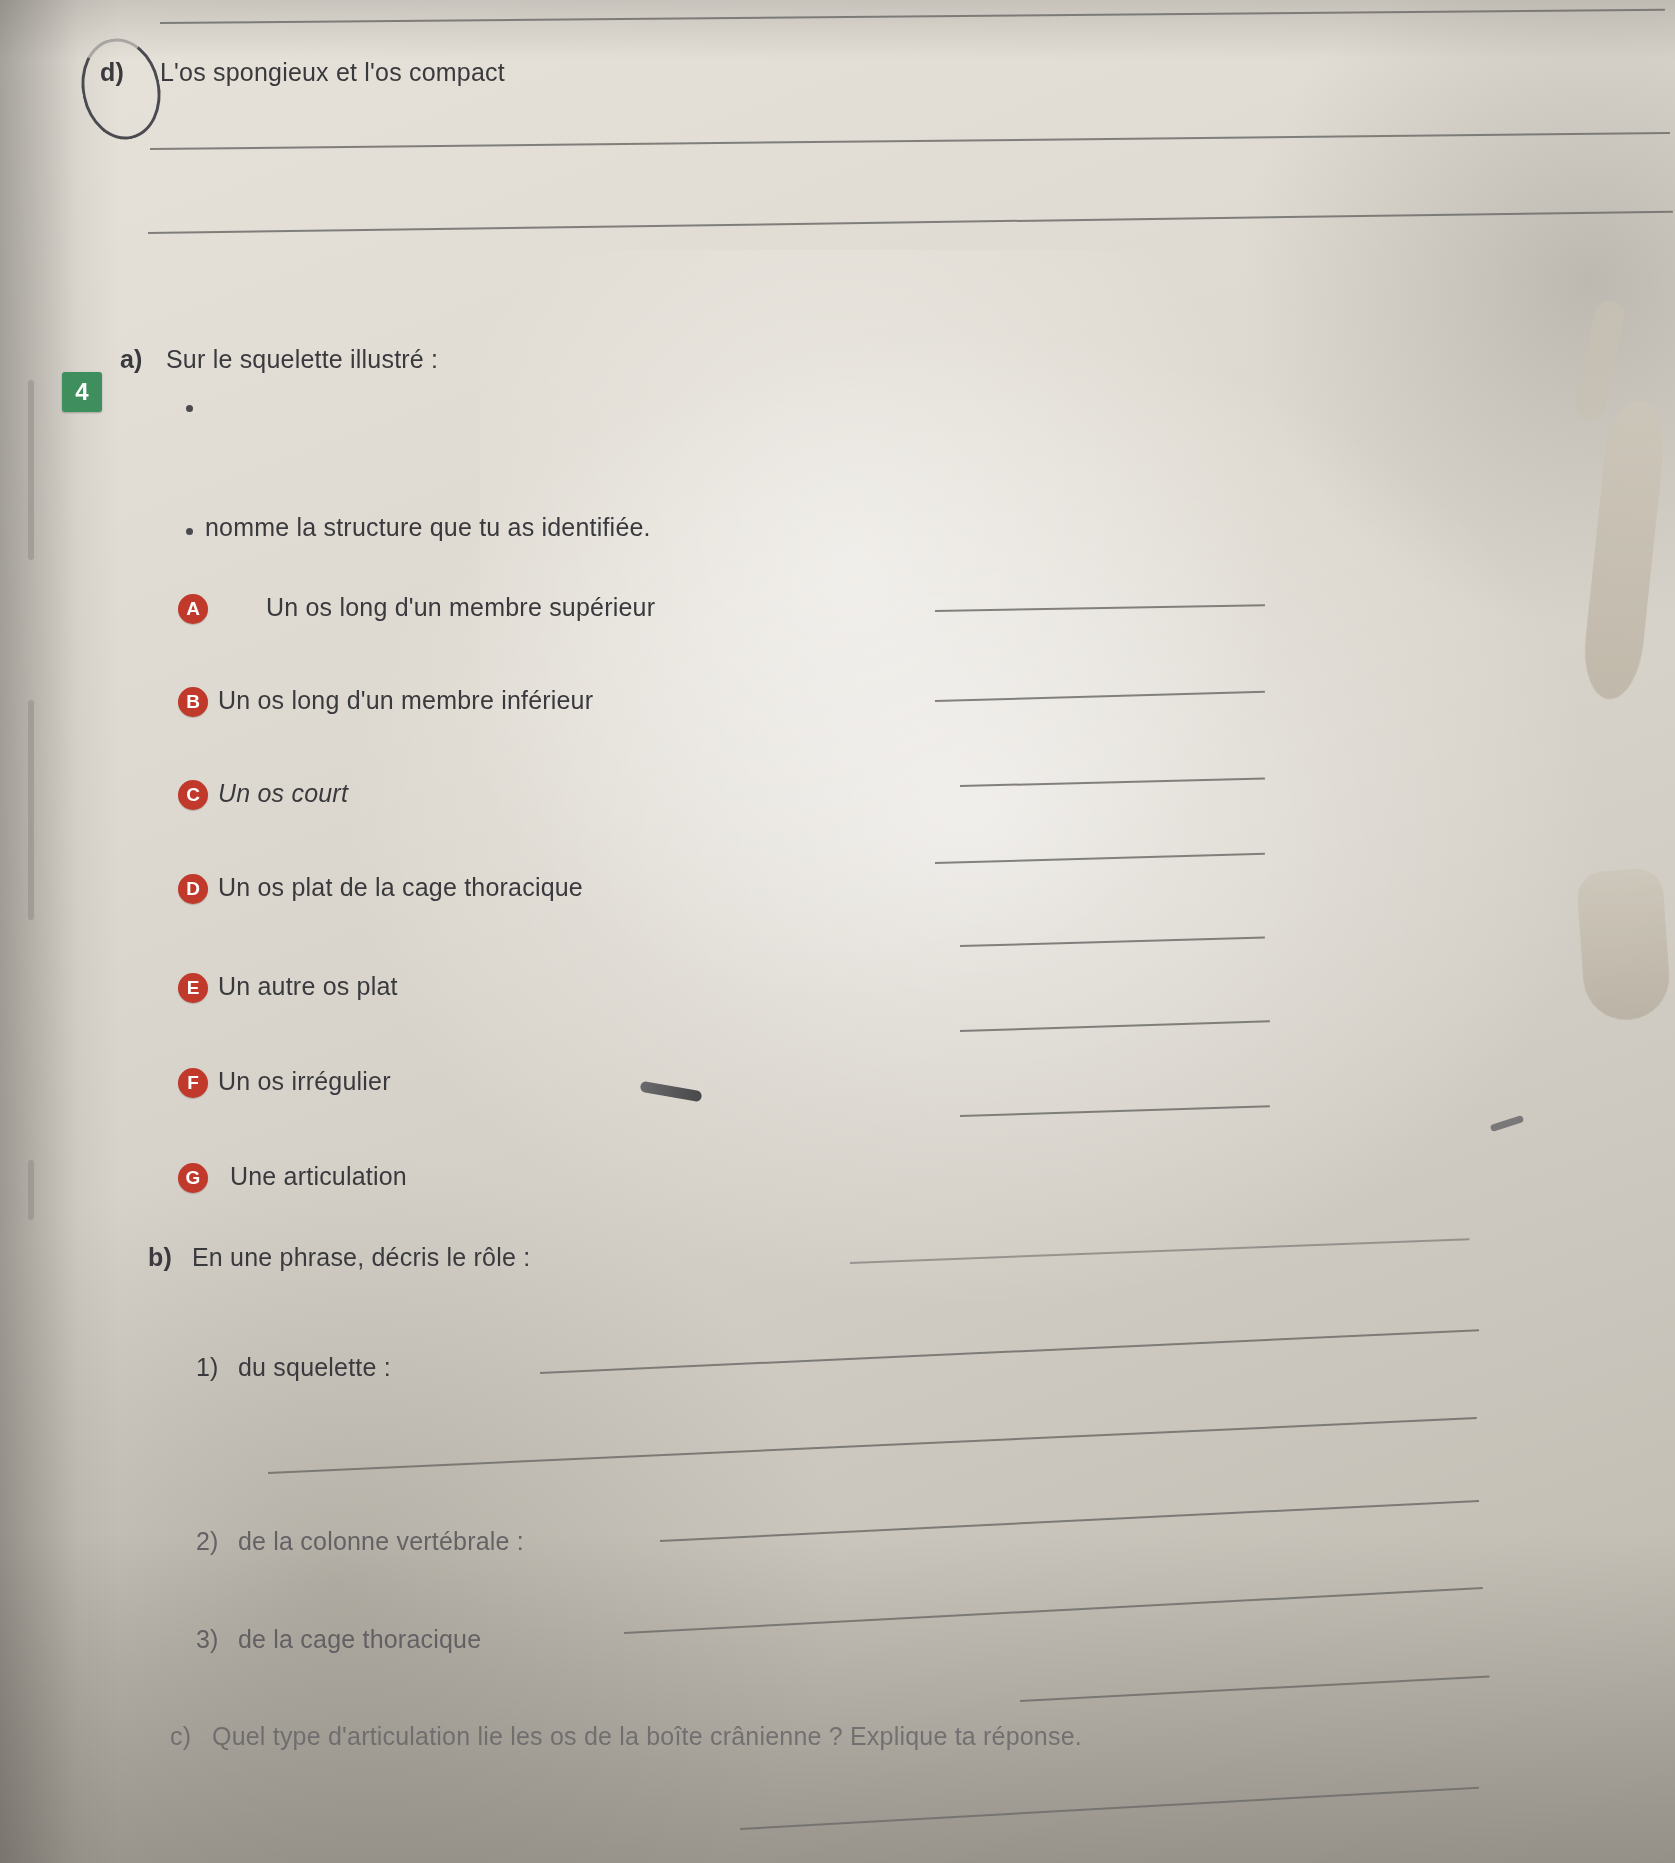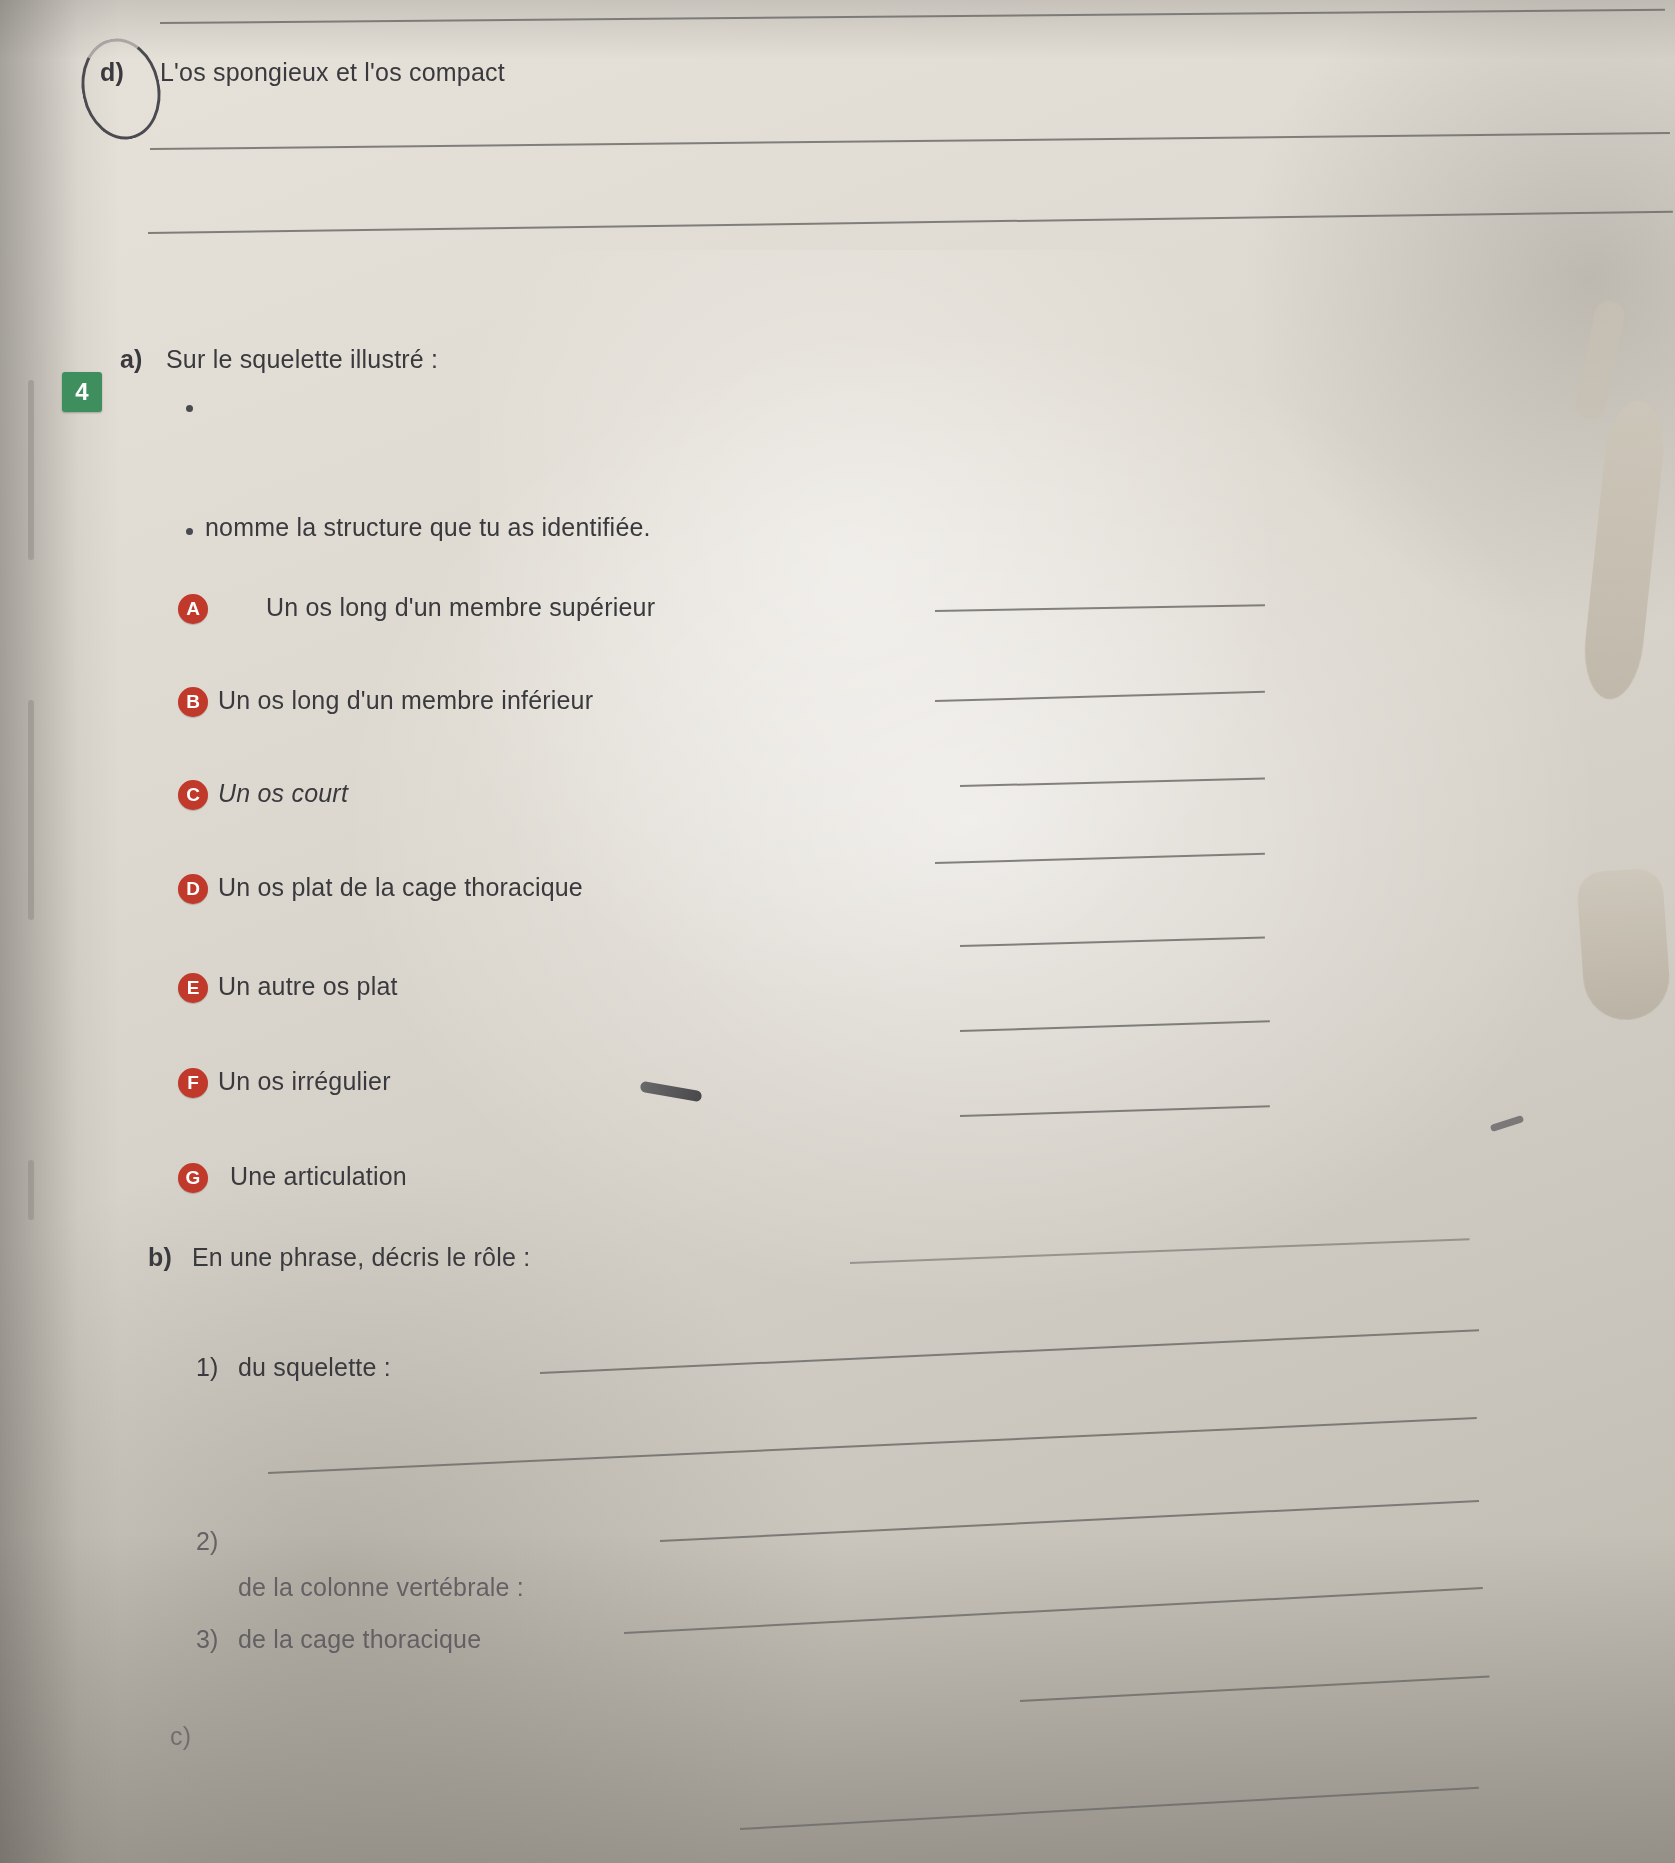--- a/index.html
+++ b/index.html
@@ -252,24 +252,25 @@
   <div class="txt" style="left:148px; top:1243px; font-weight:bold;">b)</div>
   <div class="txt" style="left:192px; top:1243px;">En une phrase, décris le rôle :</div>
   <div class="rule light" style="left:850px; top:1262px; width:620px; transform:rotate(-2.2deg);"></div>
 
   <div class="txt" style="left:196px; top:1353px;">1)</div>
   <div class="txt" style="left:238px; top:1353px;">du squelette :</div>
   <div class="rule" style="left:540px; top:1372px; width:940px; transform:rotate(-2.6deg);"></div>
   <div class="rule" style="left:268px; top:1472px; width:1210px; transform:rotate(-2.6deg);"></div>
 
   <div class="txt faint" style="left:196px; top:1527px;">2)</div>
-  <div class="txt faint" style="left:238px; top:1527px;margin-top:46px;">de la colonne vertébrale :</div>
+  <div class="txt faint" style="left:238px; top:1527px;">de la colonne vertébrale :</div>
   <div class="rule" style="left:660px; top:1540px; width:820px; transform:rotate(-2.8deg);"></div>
 
   <div class="txt faint" style="left:196px; top:1625px;">3)</div>
   <div class="txt faint" style="left:238px; top:1625px;">de la cage thoracique</div>
   <div class="rule" style="left:624px; top:1632px; width:860px; transform:rotate(-3deg);"></div>
 
   <div class="txt vfaint" style="left:170px; top:1722px;">c)</div>
+  <div class="txt vfaint" style="left:212px; top:1722px;">Quel type d'articulation lie les os de la boîte crânienne ? Explique ta réponse.</div>
   <div class="rule" style="left:1020px; top:1700px; width:470px; transform:rotate(-3deg);"></div>
   <div class="rule" style="left:740px; top:1828px; width:740px; transform:rotate(-3.2deg);"></div>
 
 </div>
 
 </body></html>

